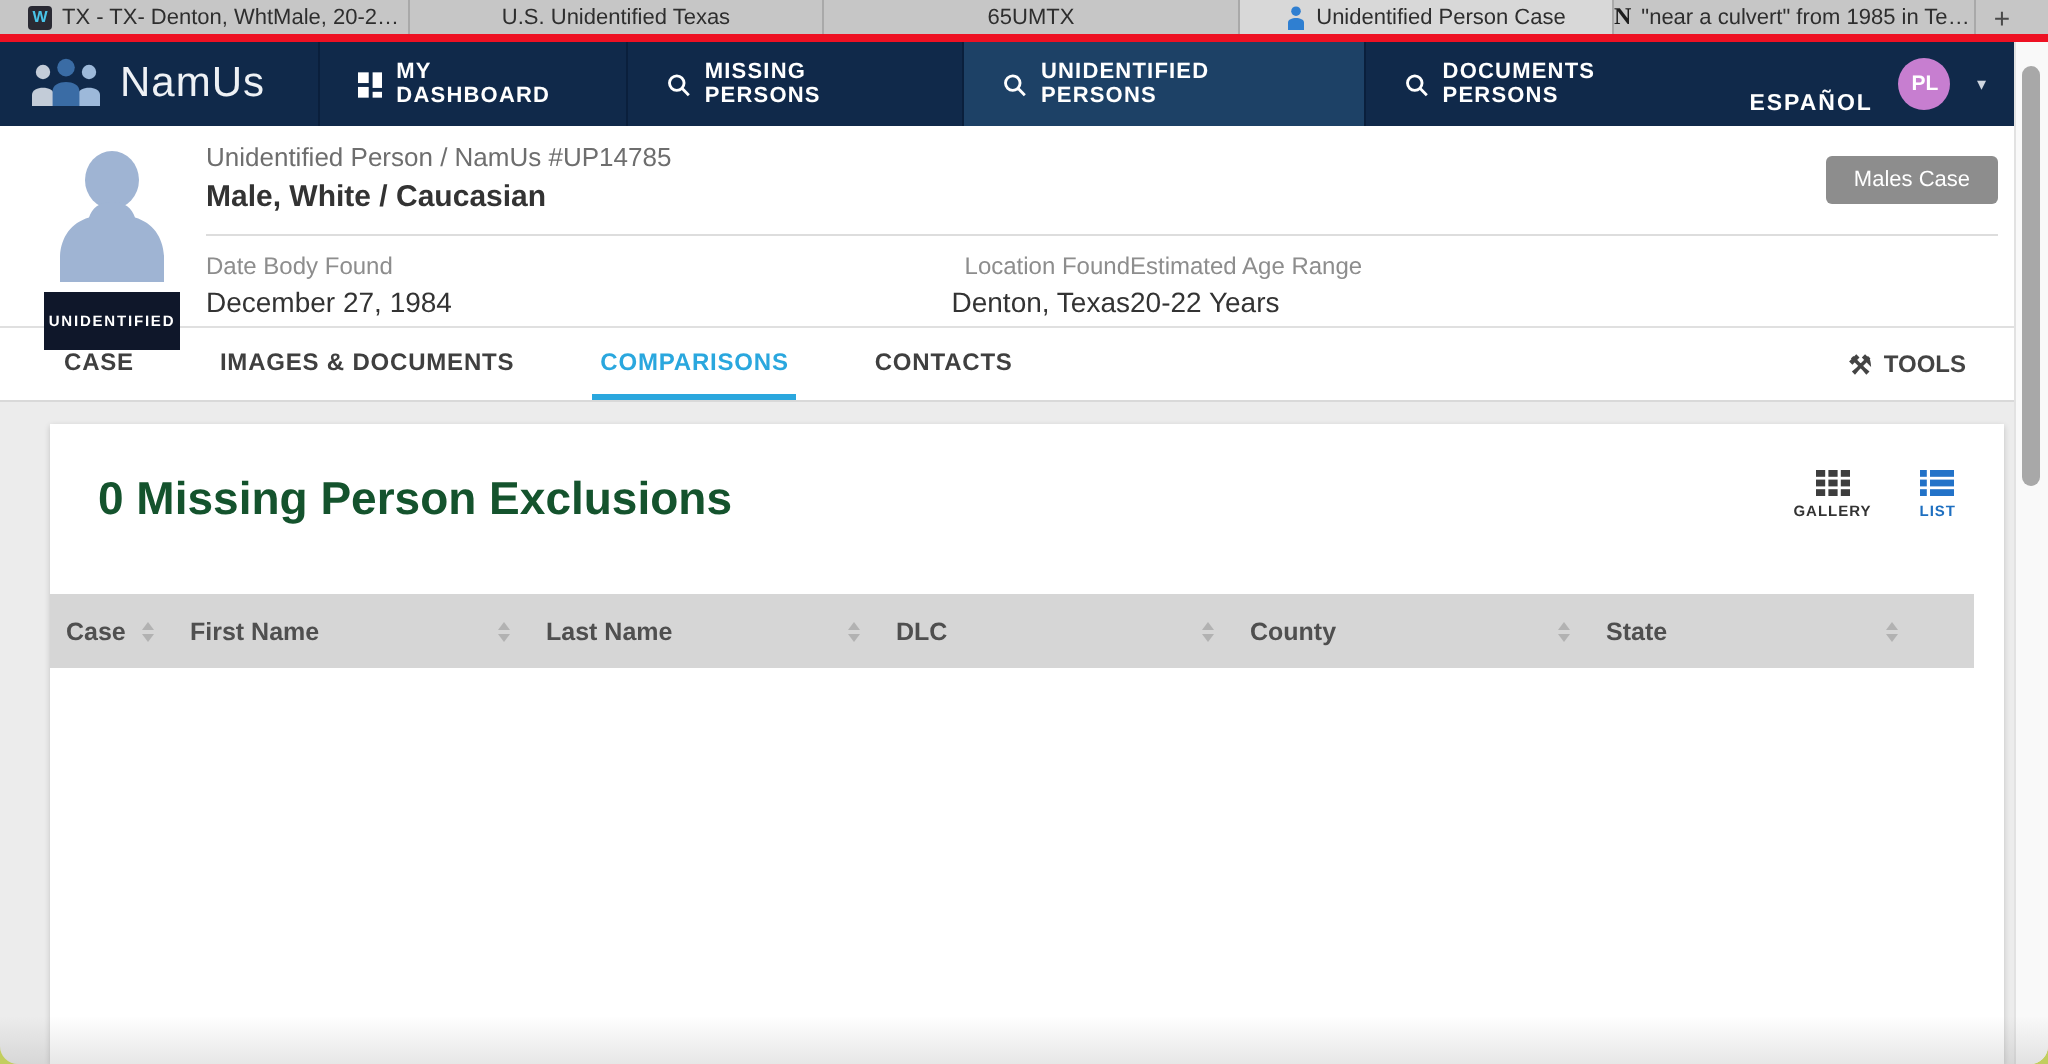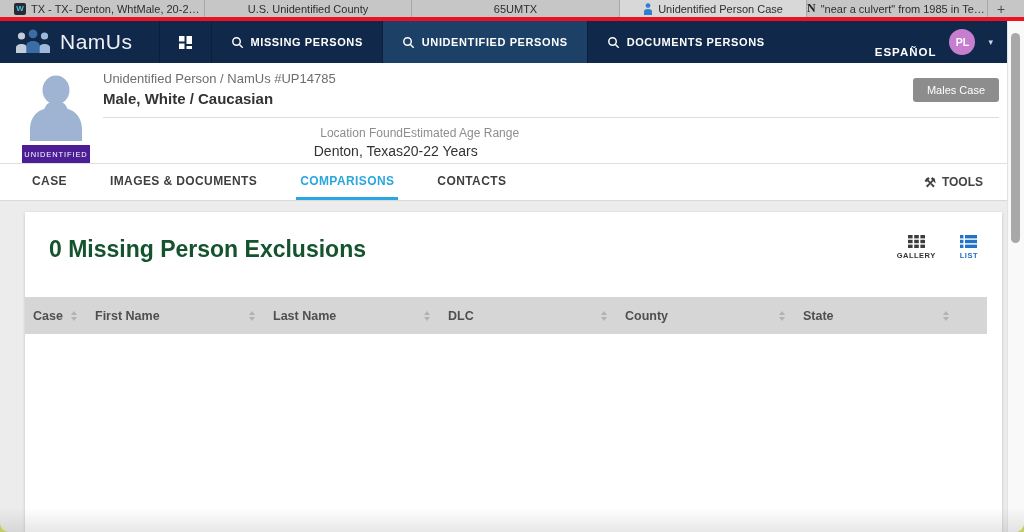--- a/index.html
+++ b/index.html
@@ -40,21 +40,21 @@
   .lang { font-size:11.5px; font-weight:700; letter-spacing:1px;margin-top:20px; }
   .user-avatar { width:26px; height:26px; border-radius:50%; background:#c77ed0;
                  display:flex; align-items:center; justify-content:center;
                  font-size:10.5px; font-weight:700; color:#fff; }
   .caret { font-size:9px; color:#cfd6e0; }
 
   
   .case-header { background:#fff; height:101px; border-bottom:1px solid #e0e0e0;
                  position:relative; display:flex; padding-left:22px; }
   .avatar-wrap { width:68px; min-width:68px; margin-top:7px; }
-  .badge { height:18px; background:#4c1d95; color:#fff; font-size:7.5px; font-weight:400;
+  .badge { height:29px; background:#0f172a; color:#fff; font-size:7.5px; font-weight:700;
            letter-spacing:0.9px; display:flex; align-items:center; justify-content:center; }
   .header-main { flex:1; padding-left:13px; padding-top:8px; }
   .breadcrumb { font-size:13px; color:#6e6e6e; }
   .case-title { font-size:15px; font-weight:700; color:#333; margin-top:4px; }
   .header-divider { border-top:1px solid #ddd; margin-top:10px; margin-right:8px; }
   .fields { display:flex; margin-top:8px; }
   .field.f0 { width:162px; } .field.f1 { width:300px;text-align:right; }
   .f-label { font-size:12px; color:#8d8d8d; }
   .f-value { font-size:14px; color:#333; margin-top:3px; }
   .track-btn { position:absolute; top:15px; right:8px; background:#8d8d8d; color:#fff;
@@ -102,21 +102,21 @@
 <body>
 
 <div class="screen">
 
   <div class="tabbar">
     <div class="btab t1">
       <span class="fav-ws">W</span>
       <span class="btab-title">TX - TX- Denton, WhtMale, 20-22, UP...</span>
     </div>
     <div class="btab t2">
-      <span class="btab-title">U.S. Unidentified County</span>
+      <span class="btab-title">U.S. Unidentified Texas</span>
     </div>
     <div class="btab t3">
       <span class="btab-title">65UMTX</span>
     </div>
     <div class="btab t4 active">
       <svg width="10" height="12" viewBox="0 0 10 12">
         <circle cx="5" cy="2.6" r="2.4" fill="#2f7fd1"></circle>
         <path d="M1 12 V8.2 C1 5.2 9 5.2 9 8.2 V12 Z" fill="#2f7fd1"></path>
       </svg>
       <span class="btab-title">Unidentified Person Case</span>
@@ -149,20 +149,21 @@
         </svg>
         <span class="brand-text">NamUs</span>
       </div>
       <div class="nav-item">
         <svg width="13" height="13" viewBox="0 0 13 13" fill="#fff">
           <rect x="0" y="0" width="5.5" height="5.5"></rect>
             <rect x="7.5" y="0" width="5.5" height="8"></rect>
           <rect x="0" y="7.5" width="5.5" height="5.5"></rect>
             <rect x="7.5" y="10" width="5.5" height="3"></rect>
         </svg>
+        <span>MY DASHBOARD</span>
       </div>
       <div class="nav-item">
         <svg width="13" height="13" viewBox="0 0 16 16">
           <circle cx="6.8" cy="6.8" r="4.6" fill="none" stroke="#fff" stroke-width="1.8"></circle>
           <line x1="10.4" y1="10.4" x2="14.4" y2="14.4" stroke="#fff" stroke-width="1.8"></line>
         </svg>
         <span>MISSING PERSONS</span>
       </div>
       <div class="nav-item active">
         <svg width="13" height="13" viewBox="0 0 16 16">
@@ -193,20 +194,24 @@
             <path d="M34 31 c-6.5 0 -10 3.2 -11.5 7.8 C13.5 41.5 8.6 48.5 8 58 L8 71 L60 71 L60 58 C59.4 48.5 54.5 41.5 45.5 38.8 C44 34.2 40.5 31 34 31 Z"></path>
           </g>
         </svg>
         <div class="badge">UNIDENTIFIED</div>
       </div>
       <div class="header-main">
         <div class="breadcrumb">Unidentified Person / NamUs #UP14785</div>
         <div class="case-title">Male, White / Caucasian</div>
         <div class="header-divider"></div>
         <div class="fields">
+          <div class="field f0">
+            <div class="f-label">Date Body Found</div>
+            <div class="f-value">December 27, 1984</div>
+          </div>
           <div class="field f1">
             <div class="f-label">Location Found</div>
             <div class="f-value">Denton, Texas</div>
           </div>
           <div class="field f2">
             <div class="f-label">Estimated Age Range</div>
             <div class="f-value">20-22 Years</div>
           </div>
         </div>
       </div>

